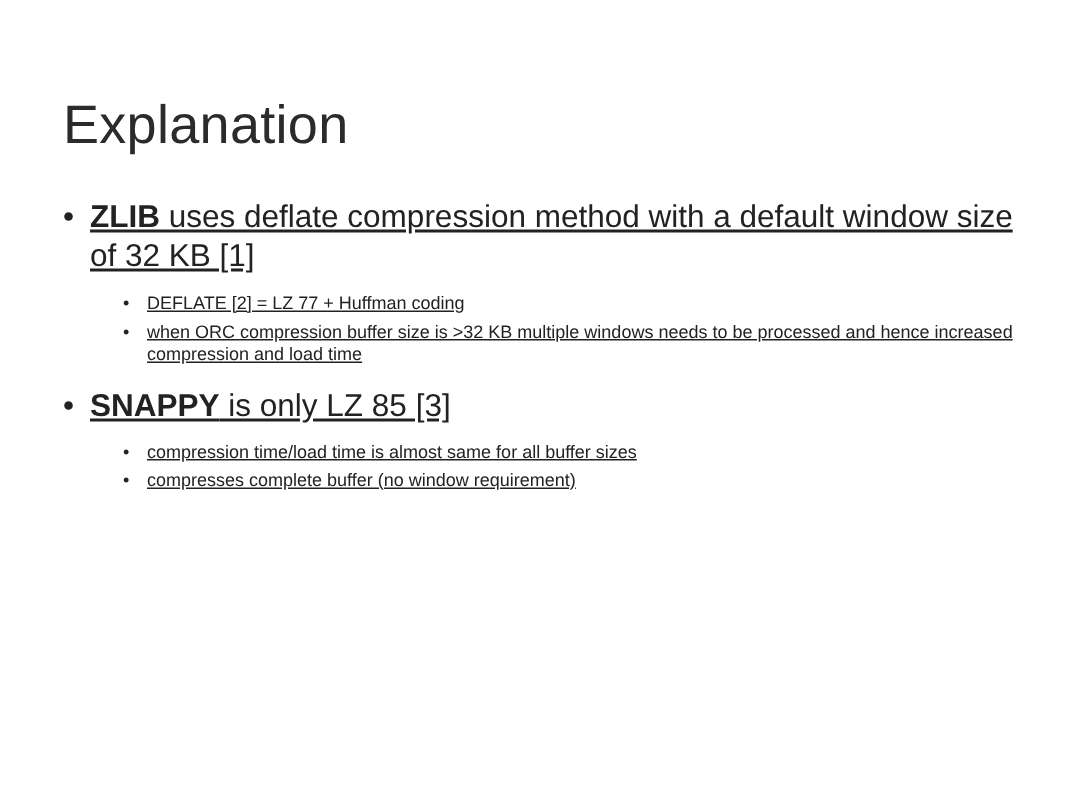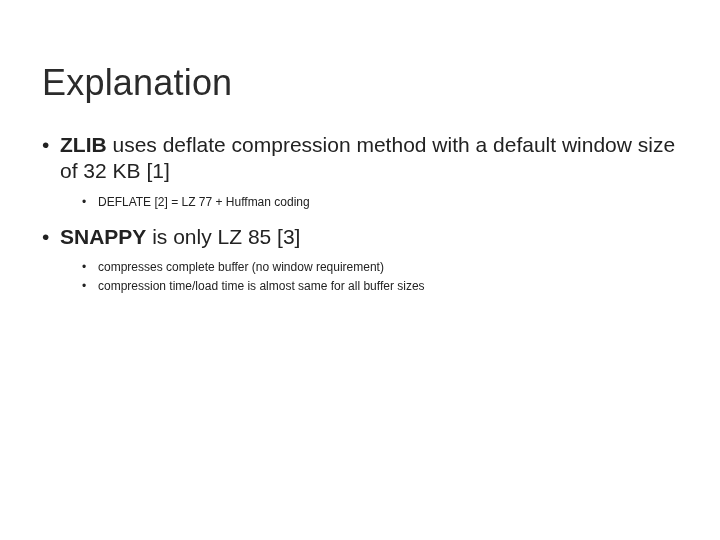--- a/index.html
+++ b/index.html
@@ -23,20 +23,21 @@
     font-size: 36px;
     font-weight: 400;
     color: #2b2b2b;
     margin: 2px 0 28px 0;
     letter-spacing: 0.2px;
   }
   ul.bullets {
     list-style: none;
     margin: 0;
     padding: 0;
+    text-decoration: underline;
   }
   ul.bullets > li {
     position: relative;
     padding-left: 18px;
     margin-bottom: 4px;
     font-size: 21px;
     line-height: 1.25;
   }
   ul.bullets > li::before {
     content: "•";
@@ -72,25 +73,26 @@
 
 <div class="slide">
   <h1 class="title">Explanation</h1>
 
   <ul class="bullets">
 
     <li>
       <span class="b">ZLIB</span><span> uses deflate compression method with a default window size of 32 KB [1]</span>
       <ul class="sub">
         <li>DEFLATE [2] = LZ 77 + Huffman coding</li>
+        <li>when ORC compression buffer size is &gt;32 KB multiple windows needs to be processed and hence increased compression and load time</li>
       </ul>
     </li>
 
     <li>
       <span class="b">SNAPPY</span><span> is only LZ 85 [3]</span>
       <ul class="sub">
+        <li>compression time/load time is almost same for all buffer sizes</li>
         <li>compresses complete buffer (no window requirement)</li>
-        <li>compression time/load time is almost same for all buffer sizes</li>
       </ul>
     </li>
 
   </ul>
 </div>
 
 </body></html>

